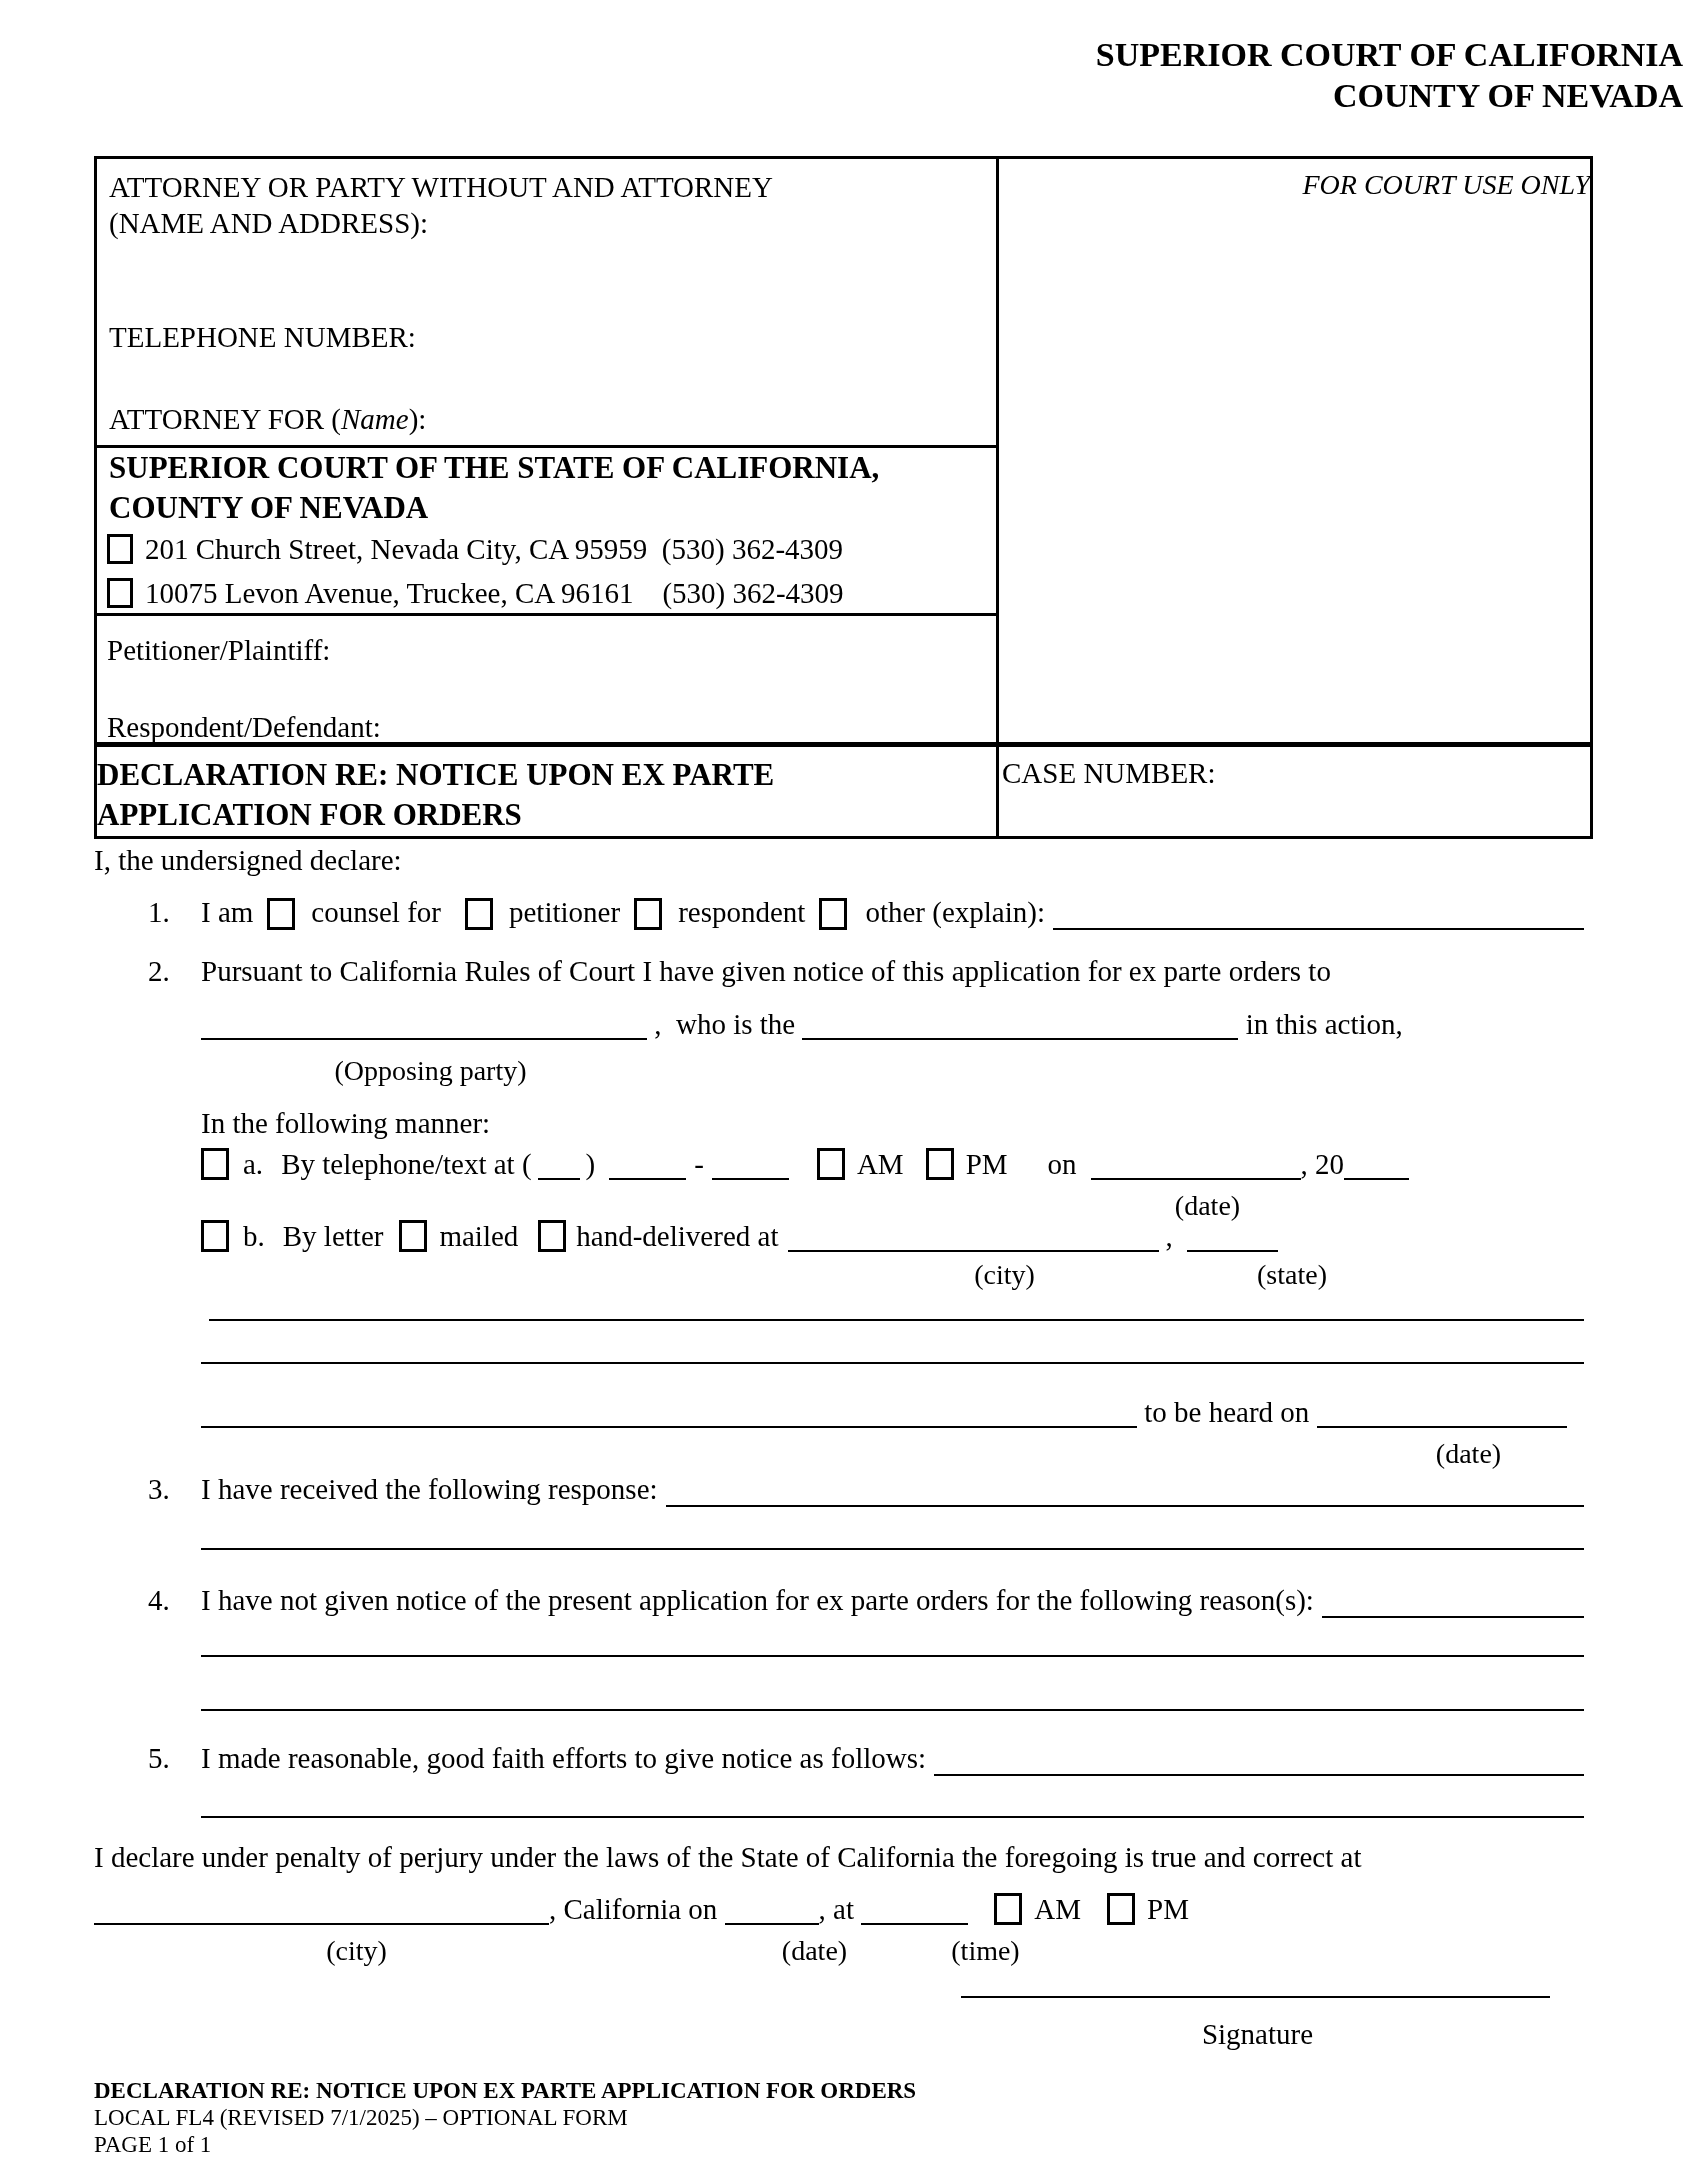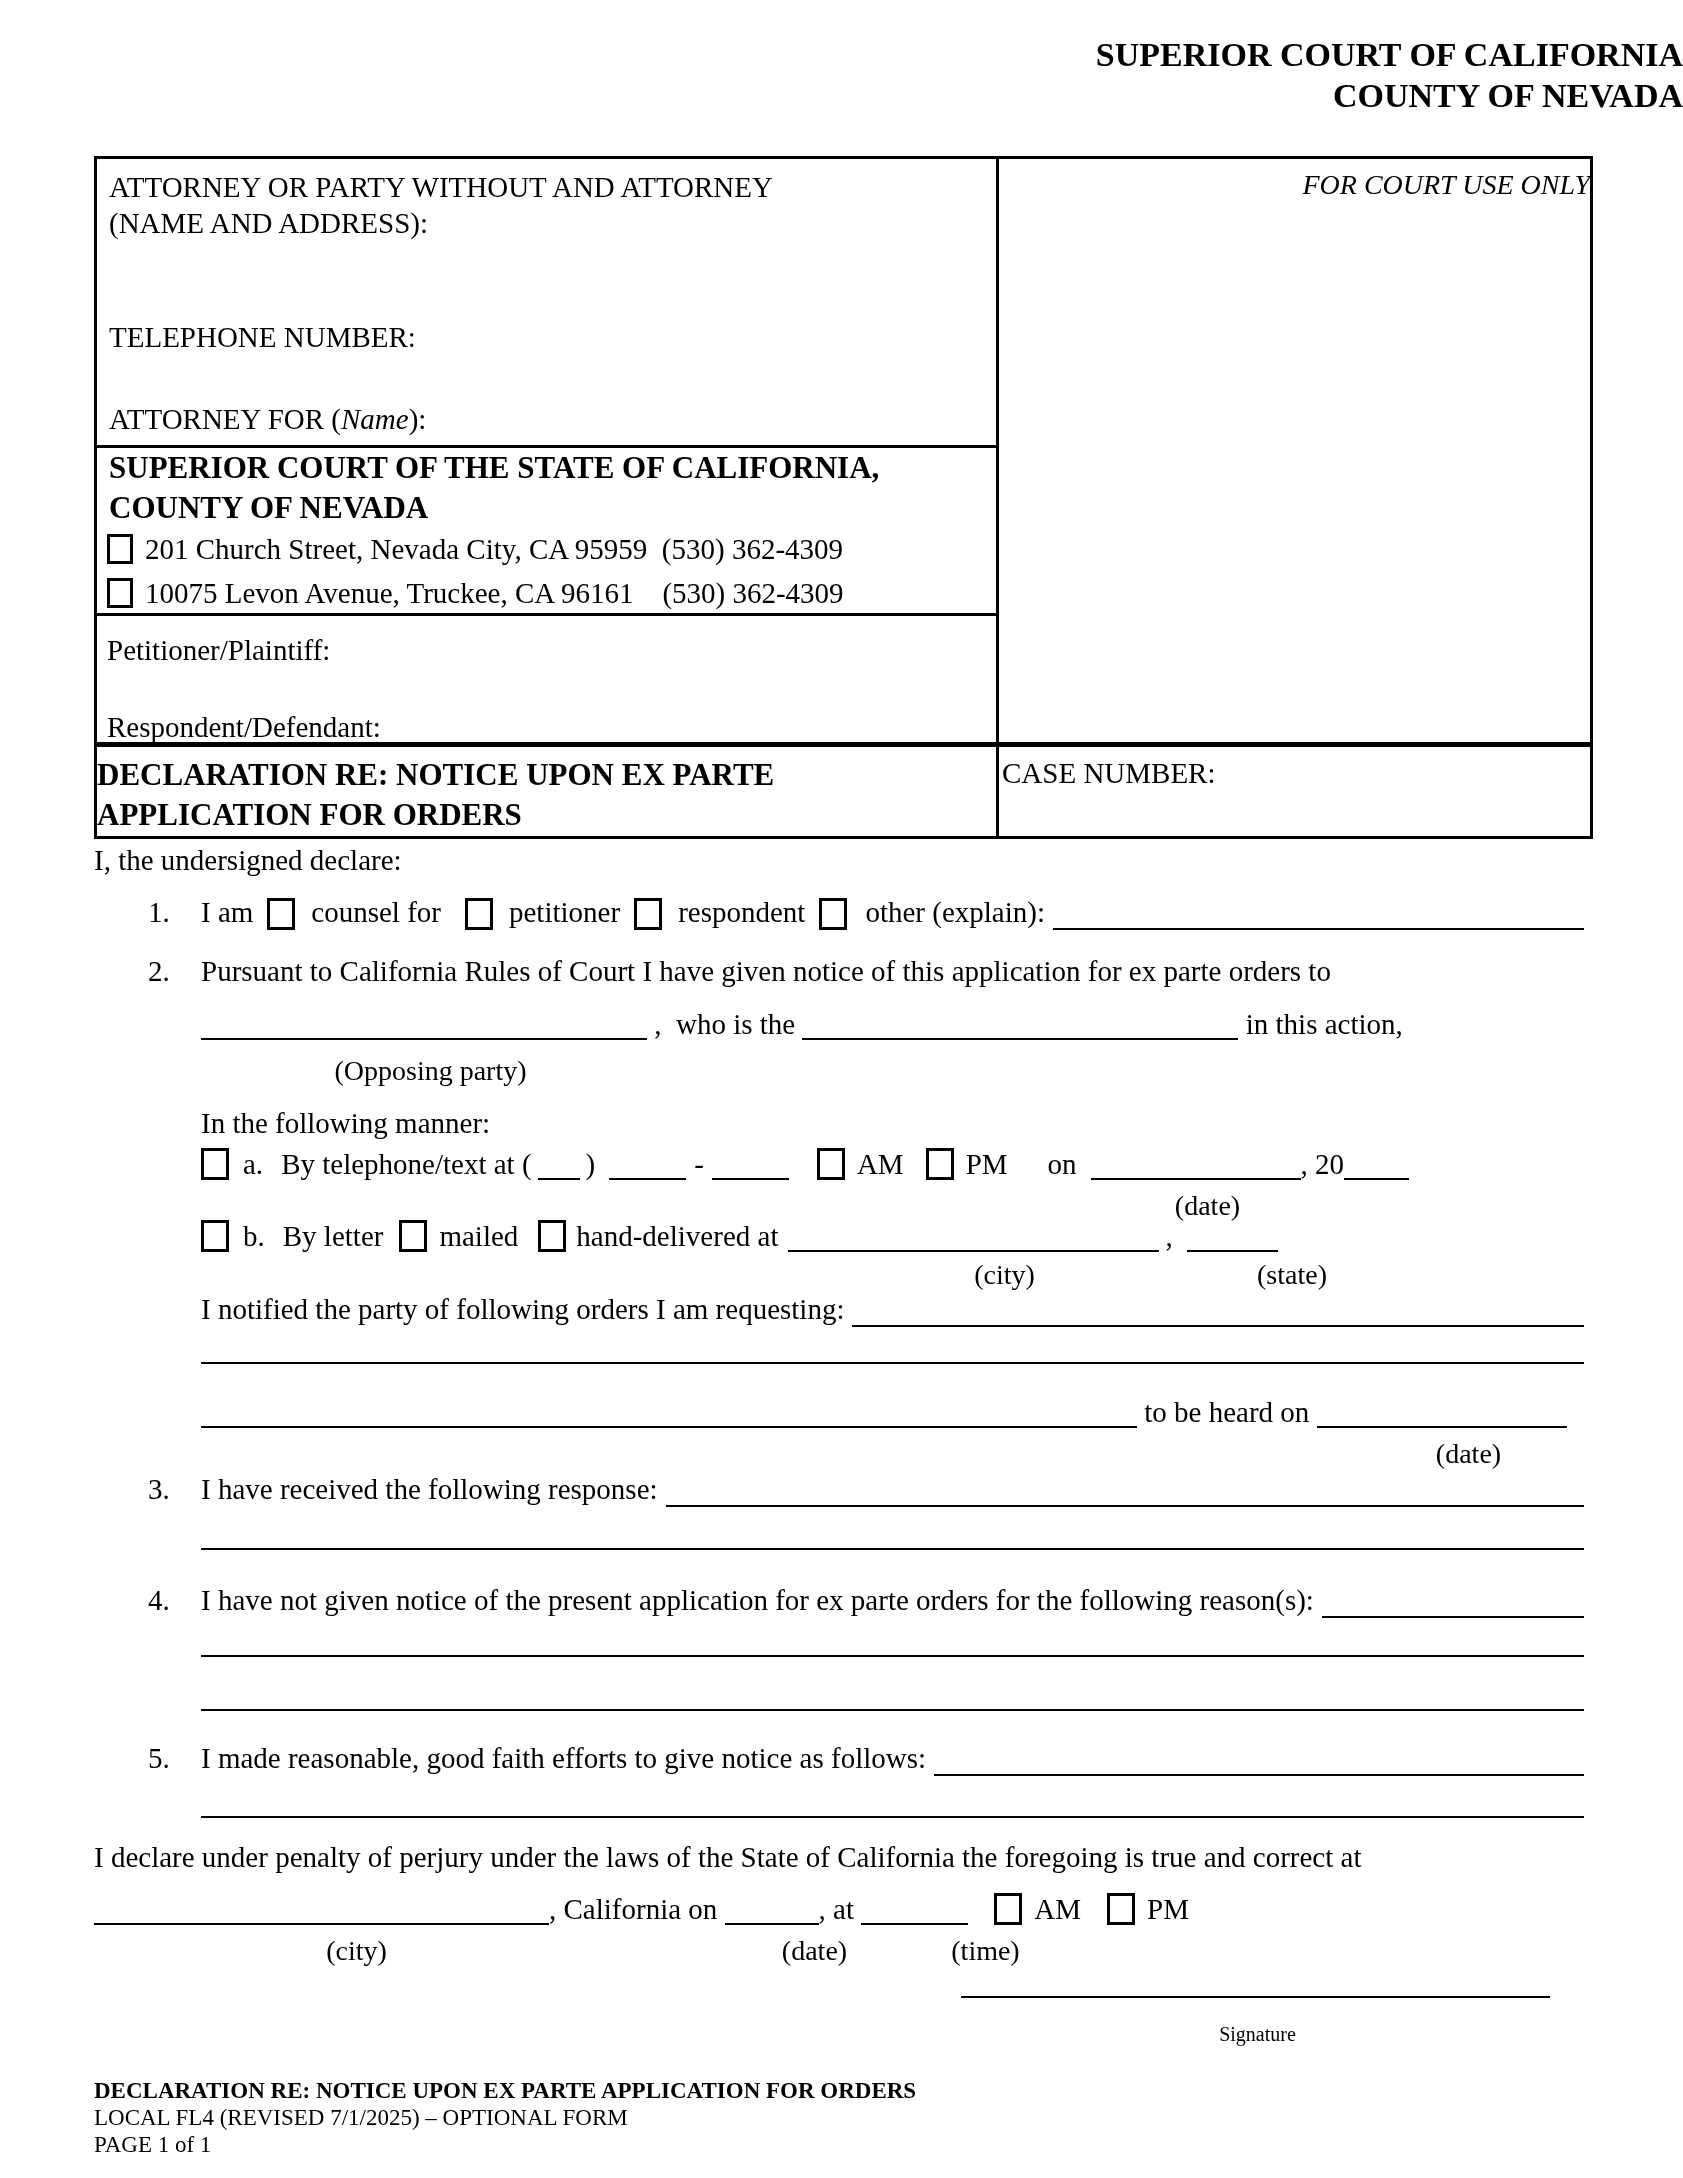--- a/index.html
+++ b/index.html
@@ -131,21 +131,20 @@
   </div>
   <div class="abs sublab" style="left:1059px; top:1188px; width:297px;">(date)</div>
 
   <div class="abs nw" style="left:201px; top:1218px;">
     <span class="cb" style="margin-right:14px;"></span><span style="margin-right:18px;">b.</span><span>By letter</span><span class="cb" style="margin:0 12px 0 16px;"></span><span>mailed</span><span class="cb" style="margin:0 10px 0 20px;"></span><span>hand-delivered at</span><span class="bl" style="width:371px; margin-left:10px;"></span><span style="margin-left:6px;">,</span><span class="bl" style="width:91px; margin-left:14px;"></span>
   </div>
   <div class="abs sublab" style="left:856px; top:1257px; width:297px;">(city)</div>
   <div class="abs sublab" style="left:1198px; top:1257px; width:188px;">(state)</div>
 
   <div class="abs fl" style="left:201px; top:1291px; width:1383px;">
-    <span class="nw">I notified the party of following orders I am requesting:</span>
       <span class="fill"></span>
   </div>
   <div class="abs rule" style="left:201px; top:1362px; width:1383px;"></div>
 
   <div class="abs nw" style="left:201px; top:1394px;text-align:center;">
     <span class="bl" style="width:936px;"></span><span class="pre"> to be heard on </span><span class="bl" style="width:250px;"></span>
   </div>
   <div class="abs sublab" style="left:1320px; top:1436px; width:297px;">(date)</div>
 
   <div class="abs fl" style="left:94px; top:1471px; width:1490px;">
@@ -173,21 +172,21 @@
   <div class="abs nw" style="left:94px; top:1839px;">I declare under penalty of perjury under the laws of the State of California the foregoing is true and correct at</div>
 
   <div class="abs nw" style="left:94px; top:1891px;">
     <span class="bl" style="width:455px;"></span><span class="pre">, California on </span><span class="bl" style="width:94px;"></span><span class="pre">, at </span><span class="bl" style="width:107px;"></span><span class="cb" style="margin:0 12px 0 26px;"></span><span>AM</span><span class="cb" style="margin:0 12px 0 26px;"></span><span>PM</span>
   </div>
   <div class="abs sublab" style="left:208px; top:1933px; width:297px;">(city)</div>
   <div class="abs sublab" style="left:666px; top:1933px; width:297px;">(date)</div>
   <div class="abs sublab" style="left:837px; top:1933px; width:297px;">(time)</div>
 
   <div class="abs rule" style="left:961px; top:1996px; width:589px;"></div>
-  <div class="abs sublab" style="left:1109px; top:2016px; width:297px; font-size:20px;">Signature</div>
+  <div class="abs sublab" style="left:1109px; top:2016px; width:297px; font-size:29px;">Signature</div>
 
   <div class="abs" style="left:94px; top:2077px; font-size:23px; line-height:27px;">
     <div class="b nw">DECLARATION RE: NOTICE UPON EX PARTE APPLICATION FOR ORDERS</div>
     <div class="nw">LOCAL FL4 (REVISED 7/1/2025) – OPTIONAL FORM</div>
     <div class="nw">PAGE 1 of 1</div>
   </div>
 
 </div>
 
 

